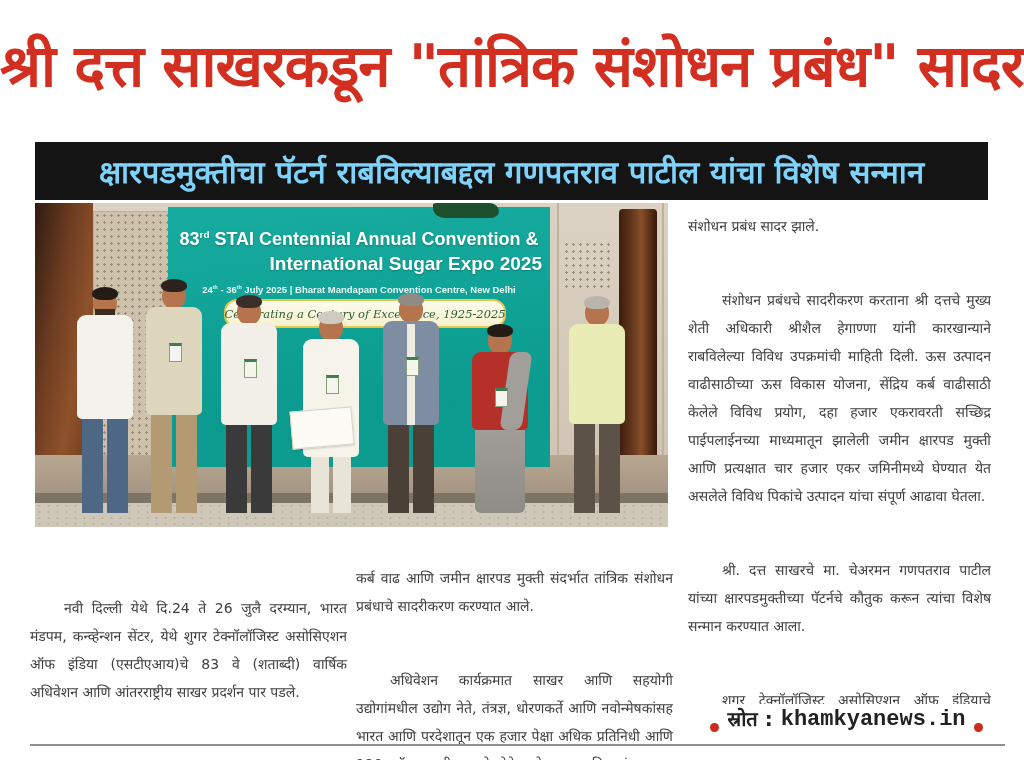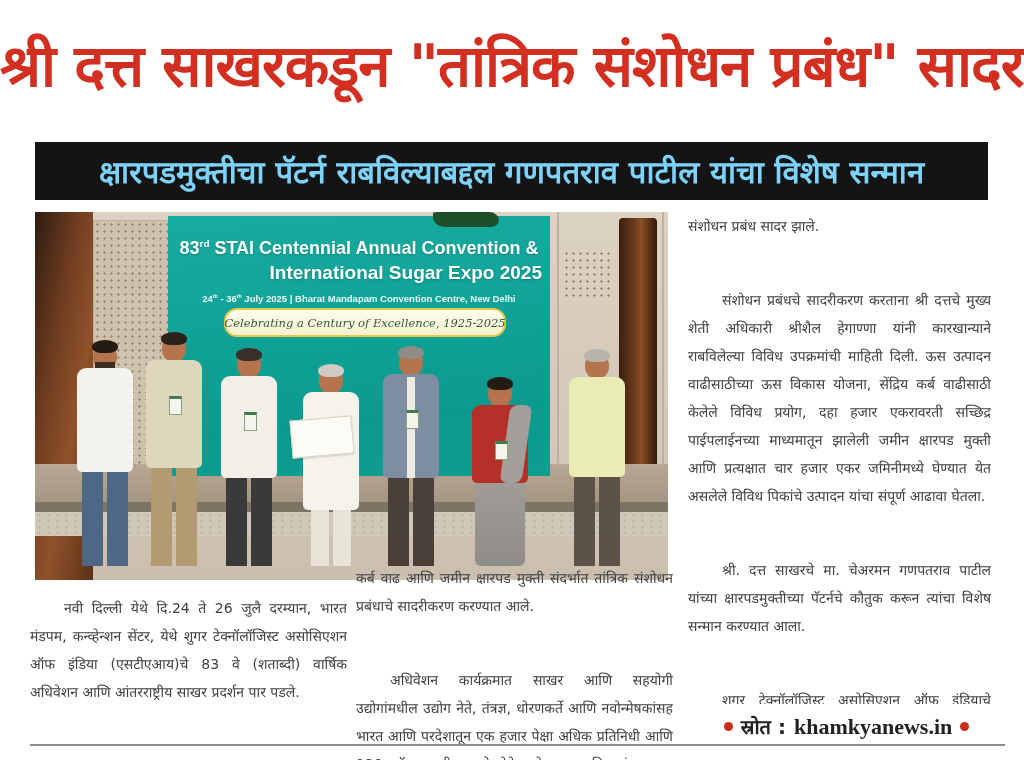--- a/index.html
+++ b/index.html
@@ -8,21 +8,21 @@
 
   
   .headline{position:absolute;left:0;top:16px;width:100%;text-align:center;
             font-family:"DejaVu Serif",serif;font-weight:700;font-size:58px;
             line-height:100px;color:#d32f21;letter-spacing:-1px;white-space:nowrap;}
   .sub-banner{position:absolute;left:35px;top:142px;width:953px;height:58px;background:#141414;
               display:flex;align-items:center;justify-content:center;}
   .sub-banner span{color:#7dd3fc;font-weight:700;font-size:31px;white-space:nowrap;}
 
   
-  .photo{position:absolute;left:35px;top:212px;width:633px;height:368px;overflow:hidden;
+  .photo{position:absolute;left:35px;top:203px;width:633px;height:324px;overflow:hidden;
          background:linear-gradient(180deg,#dcd2c3,#d2c7b6 70%,#cabfae);}
   .wood-left{position:absolute;left:0;top:0;width:58px;height:100%;
              background:linear-gradient(100deg,#2f1c10 0%,#6f3d21 35%,#8f522b 62%,#5d3118 100%);}
   .dots-panel{position:absolute;background-color:#cfc2ac;
               background-image:radial-gradient(#9a8d77 1px,transparent 1.3px);
               background-size:7px 7px;border:1px solid #bdb09a;}
   .dots-left{left:58px;top:8px;width:74px;height:298px;}
   .dots-right{left:528px;top:38px;width:50px;height:50px;background-color:transparent;border:none;}
   .wall-line{position:absolute;top:0;width:2px;height:296px;background:#bfb29d;}
   .door{position:absolute;left:584px;top:6px;width:38px;height:290px;border-radius:4px 4px 0 0;
@@ -71,25 +71,25 @@
 
   
   .col{position:absolute;font-size:14px;line-height:28px;text-align:justify;color:#404040;overflow:hidden;}
   .col p{margin:0;}
   .col p.ind{text-indent:34px;margin-top:46px;}
   .col-right{left:688px;top:212px;width:303px;height:492px;}
   .col-left{left:30px;top:548px;width:317px;height:196px;}
   .col-mid{left:356px;top:564px;width:317px;height:196px;}
 
   
-  .source{position:absolute;left:688px;top:705px;width:317px;display:flex;align-items:center;
-          justify-content:center;gap:8px;margin-top:8px;}
+  .source{position:absolute;left:688px;top:705px;width:317px;display:flex;align-items:flex-end;
+          justify-content:center;gap:8px;}
   .dot{width:9px;height:9px;border-radius:50%;background:#cc2a1a;flex:0 0 auto;}
   .source-label{font-size:20px;font-weight:600;color:#222;white-space:nowrap;}
-  .source-site{font-size:22px;font-weight:800;color:#222;font-family:Liberation Serif, serif;white-space:nowrap;}
+  .source-site{font-size:22px;font-weight:800;color:#222;font-family:Liberation Mono, monospace;white-space:nowrap;}
   .bottom-rule{position:absolute;left:30px;top:744px;width:975px;height:2px;background:#8f8f8f;}
 </style>
 </head>
 <body>
 
 <div class="page">
 
   <div class="headline">श्री दत्त साखरकडून "तांत्रिक संशोधन प्रबंध" सादर.</div>
 
   <div class="sub-banner">

